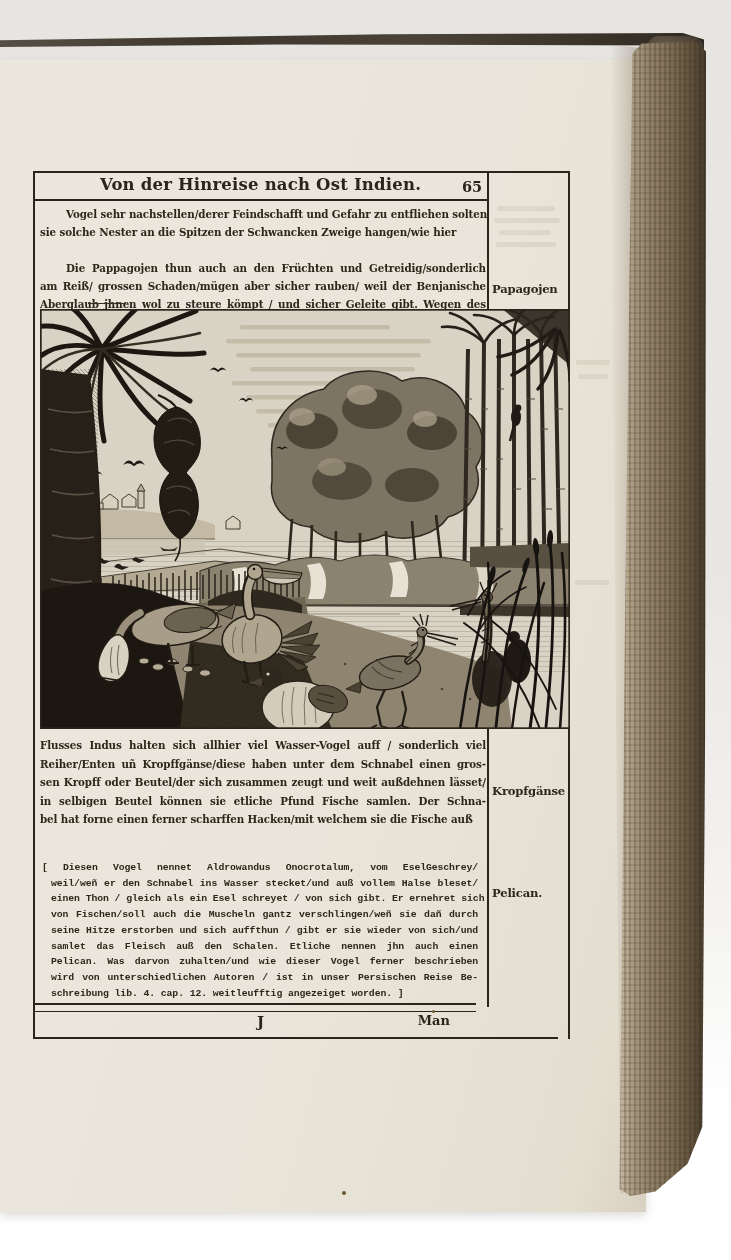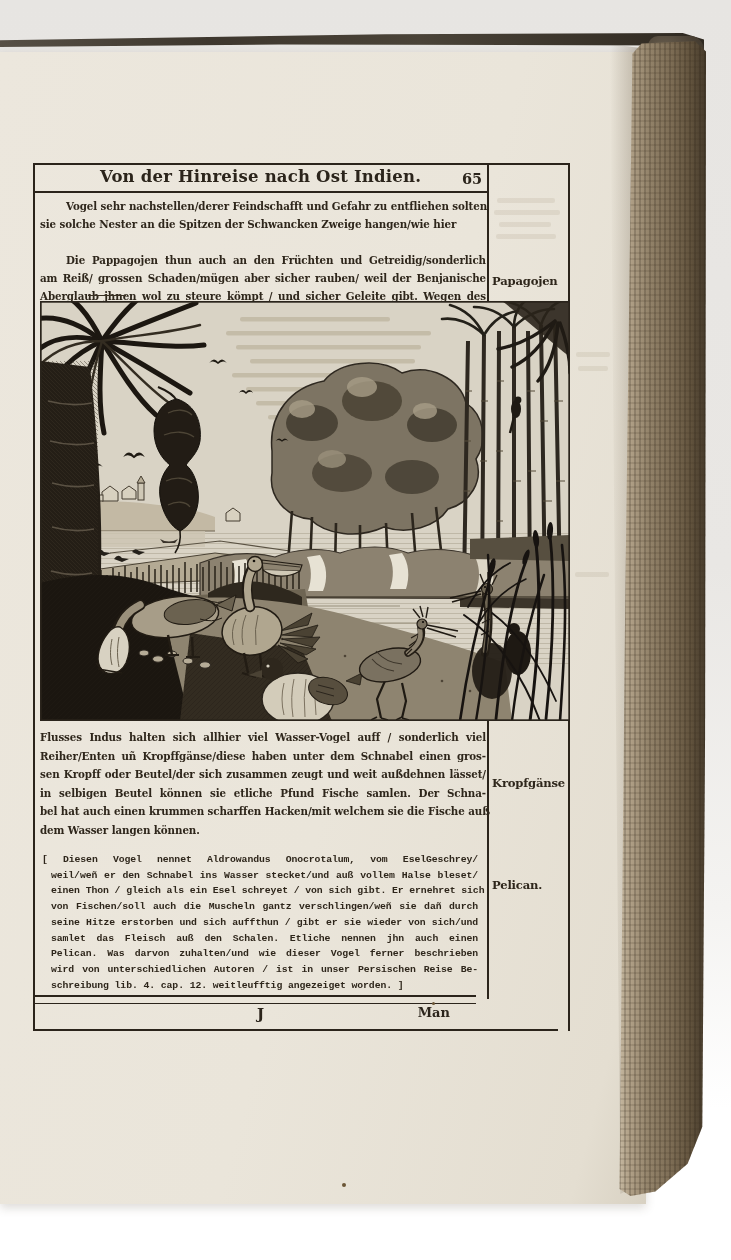--- a/index.html
+++ b/index.html
@@ -15,21 +15,21 @@
     background:linear-gradient(90deg,#575046 0%,#3e372e 30%,#4a4338 60%,#2f2921 100%);
     clip-path:polygon(0 45%,55% 8%,97% 0,100% 40%,100% 100%,96% 78%,40% 72%,0 88%);
   }
   .top-corner{
     position:absolute;left:648px;top:36px;width:56px;height:46px;
     background:radial-gradient(ellipse at 30% 30%,#6a5f4f 0%,#4a4135 55%,#332c23 100%);
     border-radius:10px 14px 8px 40%;
   }
   
   .page{
-    position:absolute;left:0;top:52px;width:646px;height:1152px;
+    position:absolute;left:0;top:60px;width:646px;height:1152px;
     background:linear-gradient(105deg,#ece7dd 0%,#eae5da 55%,#e4ded1 92%,#d8d1c2 100%);
     box-shadow:0 4px 9px rgba(70,60,45,.18);
   }
   
   .fore-edge{
     position:absolute;left:614px;top:40px;width:92px;height:1156px;
     background:
       repeating-linear-gradient(0deg,rgba(58,45,28,.14) 0 2px,rgba(0,0,0,0) 2px 6px),
       repeating-linear-gradient(90deg,rgba(34,26,16,.20) 0 2px,rgba(0,0,0,0) 2px 5px),
       linear-gradient(90deg,#cfc3ad 0%,#b2a289 16%,#93836a 38%,#7d6d55 62%,#64553f 82%,#453a2b 100%);
@@ -110,22 +110,21 @@
       </div>
     <div class="emph-underline"></div>
 
     <div class="margin-note" style="top:222px;">Papagojen</div>
 
     <div class="tcol body-text p3 endshort" style="top:676px;">
         <span class="tline">Flusses Indus halten sich allhier viel Wasser-Vogel auff / sonderlich viel</span>
         <span class="tline">Reiher/Enten uñ Kropffgänse/diese haben unter dem Schnabel einen gros-</span>
         <span class="tline">sen Kropff oder Beutel/der sich zusammen zeugt und weit außdehnen lässet/</span>
         <span class="tline">in selbigen Beutel können sie etliche Pfund Fische samlen.  Der Schna-</span>
-        <span class="tline">bel hat auch einen krummen scharffen Hacken/mit welchem sie die Fische auß</span>
-        <span class="tline">dem Wasser langen können.</span>
+        <span class="tline">bel hat forne einen ferner scharffen Hacken/mit welchem sie die Fische auß</span>
       </div>
     <div class="margin-note" style="top:724px;">Kropfgänse</div>
 
     <div class="tcol body-text bracket endshort" style="top:800px;">
         <span class="tline">[ Diesen Vogel nennet Aldrowandus Onocrotalum, vom EselGeschrey/</span>
         <span class="tline">weil/weñ er den Schnabel ins Wasser stecket/und auß vollem Halse bleset/</span>
         <span class="tline">einen Thon / gleich als ein Esel schreyet / von sich gibt.  Er ernehret sich</span>
         <span class="tline">von Fischen/soll auch die Muscheln gantz verschlingen/weñ sie dañ durch</span>
         <span class="tline">seine Hitze erstorben und sich auffthun / gibt er sie wieder von sich/und</span>
         <span class="tline">samlet das Fleisch auß den Schalen.   Etliche nennen jhn auch einen</span>

